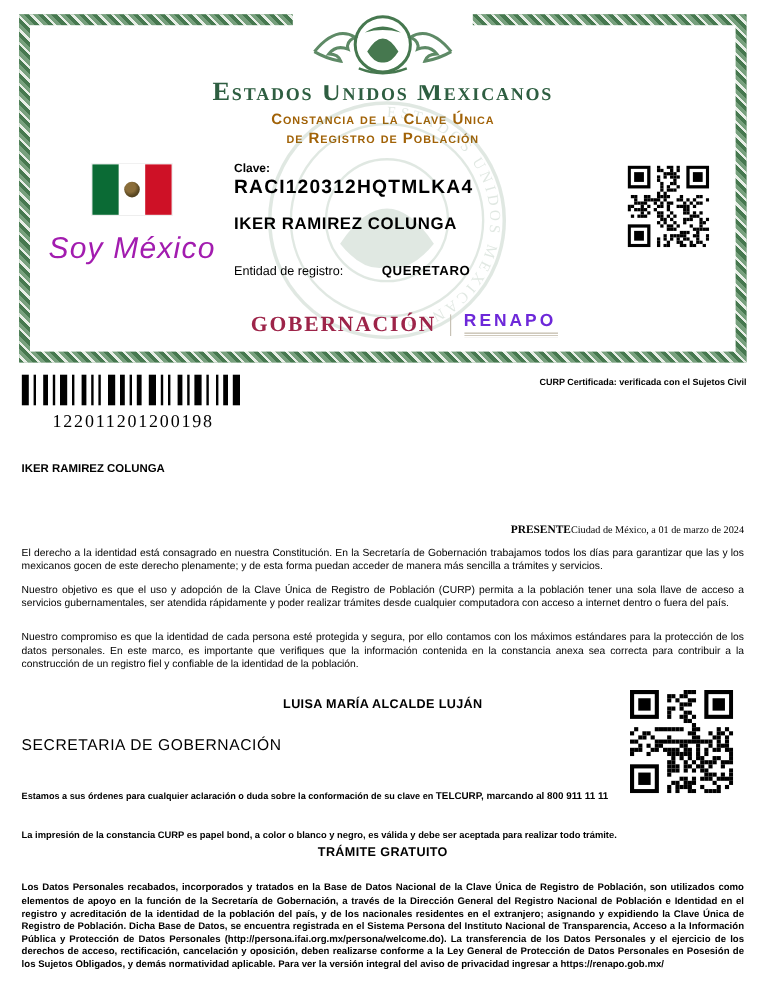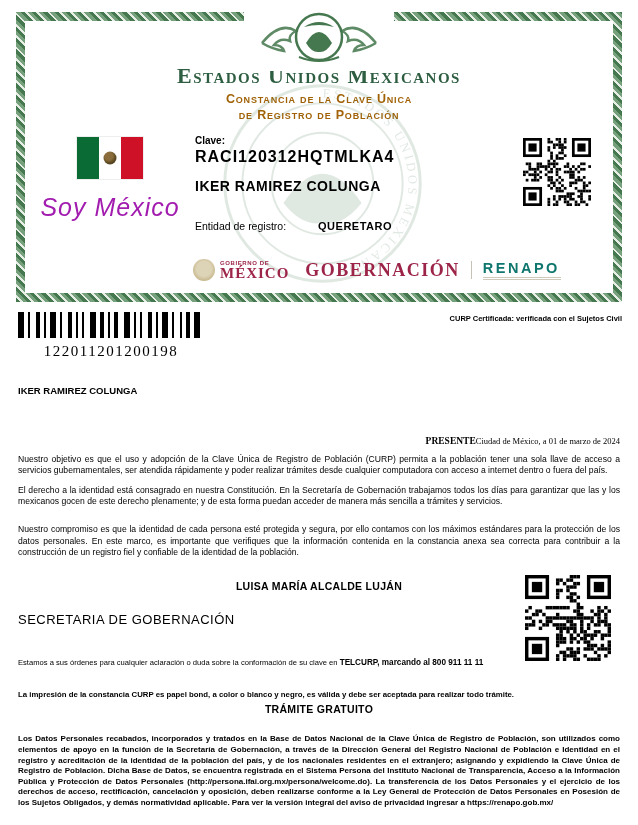--- a/index.html
+++ b/index.html
@@ -84,21 +84,21 @@
     margin-right:5px;
   }
   .gob-text { color:#9d2449; line-height:1; }
   .gob-text .l1 { font-size:6px; font-weight:bold; letter-spacing:0.6px; }
   .gob-text .l2 { font-family:"Liberation Serif", serif; font-size:15px; font-weight:bold; letter-spacing:1px; }
   .gobernacion {
     margin-left:16px; color:#9d2449; font-weight:bold; font-size:18px; letter-spacing:1.5px;
     font-family:"Liberation Serif", serif;
   }
   .logo-divider { width:1px; height:18px; background:#c7c2b6; margin:0 11px; }
-  .renapo { color:#0f766e; font-weight:bold; font-size:14.5px; letter-spacing:2.5px; }
+  .renapo { color:#6d28d9; font-weight:bold; font-size:14.5px; letter-spacing:2.5px; }
   .renapo-lines { height:4px; margin-top:1px;
     background:repeating-linear-gradient(to bottom, #cfc9bc 0 1px, transparent 1px 2px); width:78px; }
 
   
   .barcode-row {
     position:absolute; left:18px; right:16px; top:312px;
     display:flex; justify-content:space-between; align-items:flex-start;
   }
   .barcode-block { text-align:center; }
   .barcode-num { font-size:15px; letter-spacing:1.5px; margin-top:1px;font-family:Liberation Serif, serif; }
@@ -108,21 +108,21 @@
   .letter { position:absolute; left:18px; right:18px; top:385px; }
   .recipient { font-size:9.5px; font-weight:bold; }
   .presente-row { display:flex; justify-content:flex-end; align-items:baseline; margin-top:40px;font-family:Liberation Serif, serif; }
   .presente { font-size:9.5px; font-weight:bold; }
   .date-line { font-size:8.5px; }
   .body-par { font-size:8.6px; line-height:1.32; text-align:justify; margin-top:8px; }
   .par-gap { margin-top:17px; }
   .closing { font-size:8.6px; margin-top:14px; }
   .sig-name { text-align:center; font-size:10.5px; font-weight:bold; margin-top:22px; letter-spacing:0.3px; }
   .sig-title { text-align:left; font-size:13px; margin-top:20px; letter-spacing:0.5px; }
-  .contact-line { font-size:7.6px; margin-top:31px; }
+  .contact-line { font-size:7.6px; margin-top:31px;font-weight:bold; }
   .contact-line b { font-size:8.2px; }
   .print-note { font-size:7.8px; font-weight:bold; margin-top:23px; }
   .free-note { text-align:center; font-size:10.5px; font-weight:bold; margin-top:4px; letter-spacing:0.3px; }
   .privacy { font-size:8px; line-height:1.32; text-align:justify; font-weight:bold; margin-top:19px; }
 
   .qr-sign { position:absolute; right:27px; top:575px; width:86px; height:86px; }
 </style>
 </head>
 <body>
 
@@ -362,27 +362,20 @@
             <rect x="5.44" y="5.44" width="8.16" height="8.16" fill="#000"></rect>
             <rect x="48.96" y="0" width="19.040000000000003" height="19.040000000000003" fill="#000"></rect>
             <rect x="51.68000000000001" y="2.72" width="13.600000000000001" height="13.600000000000001" fill="#fff"></rect>
             <rect x="54.400000000000006" y="5.44" width="8.16" height="8.16" fill="#000"></rect>
             <rect x="0" y="48.96" width="19.040000000000003" height="19.040000000000003" fill="#000"></rect>
             <rect x="2.72" y="51.68000000000001" width="13.600000000000001" height="13.600000000000001" fill="#fff"></rect>
             <rect x="5.44" y="54.400000000000006" width="8.16" height="8.16" fill="#000"></rect>
           </svg></div>
 
       <div class="logos-row">
-        <div class="gob-mx">
-          <div class="gob-seal"></div>
-          <div class="gob-text">
-            <div class="l1">GOBIERNO DE</div>
-            <div class="l2">MÉXICO</div>
-          </div>
-        </div>
         <div class="gobernacion">GOBERNACIÓN</div>
         <div class="logo-divider"></div>
         <div>
           <div class="renapo">RENAPO</div>
           <div class="renapo-lines"></div>
         </div>
       </div>
     </div>
   </div>
 
@@ -419,22 +412,22 @@
   </div>
 
   <div class="letter">
     <div class="recipient">IKER RAMIREZ COLUNGA</div>
 
     <div class="presente-row">
       <div class="presente">PRESENTE</div>
       <div class="date-line">Ciudad de México, a 01 de marzo de 2024</div>
     </div>
 
+    <p class="body-par">El derecho a la identidad está consagrado en nuestra Constitución. En la Secretaría de Gobernación trabajamos todos los días para garantizar que las y los mexicanos gocen de este derecho plenamente; y de esta forma puedan acceder de manera más sencilla a trámites y servicios.</p>
     <p class="body-par">Nuestro objetivo es que el uso y adopción de la Clave Única de Registro de Población (CURP) permita a la población tener una sola llave de acceso a servicios gubernamentales, ser atendida rápidamente y poder realizar trámites desde cualquier computadora con acceso a internet dentro o fuera del país.</p>
-    <p class="body-par">El derecho a la identidad está consagrado en nuestra Constitución. En la Secretaría de Gobernación trabajamos todos los días para garantizar que las y los mexicanos gocen de este derecho plenamente; y de esta forma puedan acceder de manera más sencilla a trámites y servicios.</p>
     <p class="body-par par-gap">Nuestro compromiso es que la identidad de cada persona esté protegida y segura, por ello contamos con los máximos estándares para la protección de los datos personales. En este marco, es importante que verifiques que la información contenida en la constancia anexa sea correcta para contribuir a la construcción de un registro fiel y confiable de la identidad de la población.</p>
 
     <div class="sig-name">LUISA MARÍA ALCALDE LUJÁN</div>
     <div class="sig-title">SECRETARIA DE GOBERNACIÓN</div>
 
     <div class="contact-line">
       <span>Estamos a sus órdenes para cualquier aclaración o duda sobre la conformación de su clave en </span><b>TELCURP, marcando al 800 911 11 11</b>
     </div>
 
     <div class="print-note">La impresión de la constancia CURP es papel bond, a color o blanco y negro, es válida y debe ser aceptada para realizar todo trámite.</div>

